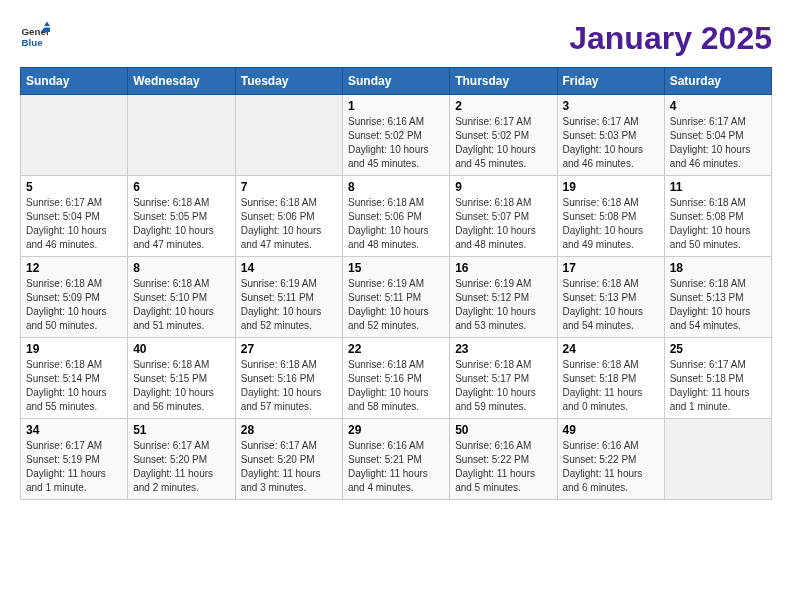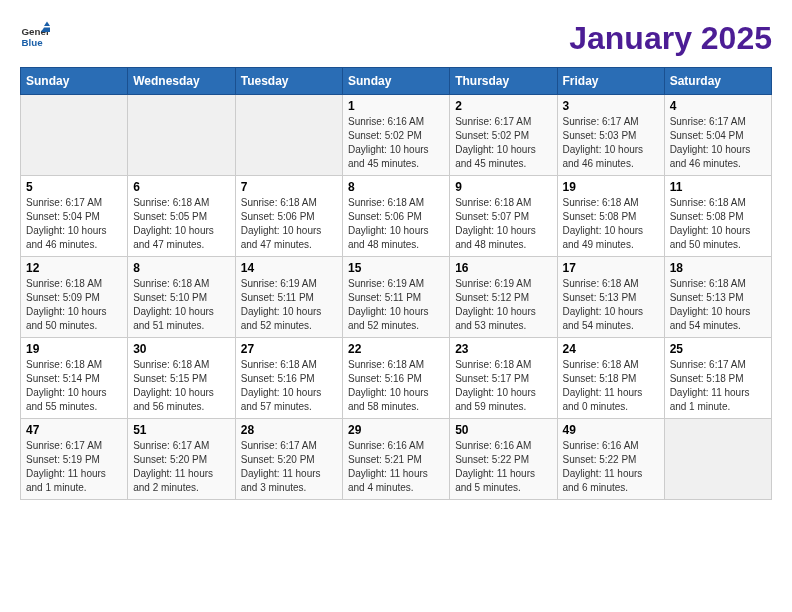--- a/index.html
+++ b/index.html
@@ -186,21 +186,21 @@
           <span class="day-number">18</span>
           <div class="day-info">Sunrise: 6:18 AM<br>Sunset: 5:13 PM<br>Daylight: 10 hours and 54 minutes.</div>
         </td>
       </tr>
       <tr>
         <td>
           <span class="day-number">19</span>
           <div class="day-info">Sunrise: 6:18 AM<br>Sunset: 5:14 PM<br>Daylight: 10 hours and 55 minutes.</div>
         </td>
         <td>
-          <span class="day-number">30</span>
+          <span class="day-number">40</span>
           <div class="day-info">Sunrise: 6:18 AM<br>Sunset: 5:15 PM<br>Daylight: 10 hours and 56 minutes.</div>
         </td>
         <td>
           <span class="day-number">27</span>
           <div class="day-info">Sunrise: 6:18 AM<br>Sunset: 5:16 PM<br>Daylight: 10 hours and 57 minutes.</div>
         </td>
         <td>
           <span class="day-number">22</span>
           <div class="day-info">Sunrise: 6:18 AM<br>Sunset: 5:16 PM<br>Daylight: 10 hours and 58 minutes.</div>
         </td>
@@ -212,21 +212,21 @@
           <span class="day-number">24</span>
           <div class="day-info">Sunrise: 6:18 AM<br>Sunset: 5:18 PM<br>Daylight: 11 hours and 0 minutes.</div>
         </td>
         <td>
           <span class="day-number">25</span>
           <div class="day-info">Sunrise: 6:17 AM<br>Sunset: 5:18 PM<br>Daylight: 11 hours and 1 minute.</div>
         </td>
       </tr>
       <tr>
         <td>
-          <span class="day-number">47</span>
+          <span class="day-number">34</span>
           <div class="day-info">Sunrise: 6:17 AM<br>Sunset: 5:19 PM<br>Daylight: 11 hours and 1 minute.</div>
         </td>
         <td>
           <span class="day-number">51</span>
           <div class="day-info">Sunrise: 6:17 AM<br>Sunset: 5:20 PM<br>Daylight: 11 hours and 2 minutes.</div>
         </td>
         <td>
           <span class="day-number">28</span>
           <div class="day-info">Sunrise: 6:17 AM<br>Sunset: 5:20 PM<br>Daylight: 11 hours and 3 minutes.</div>
         </td>

